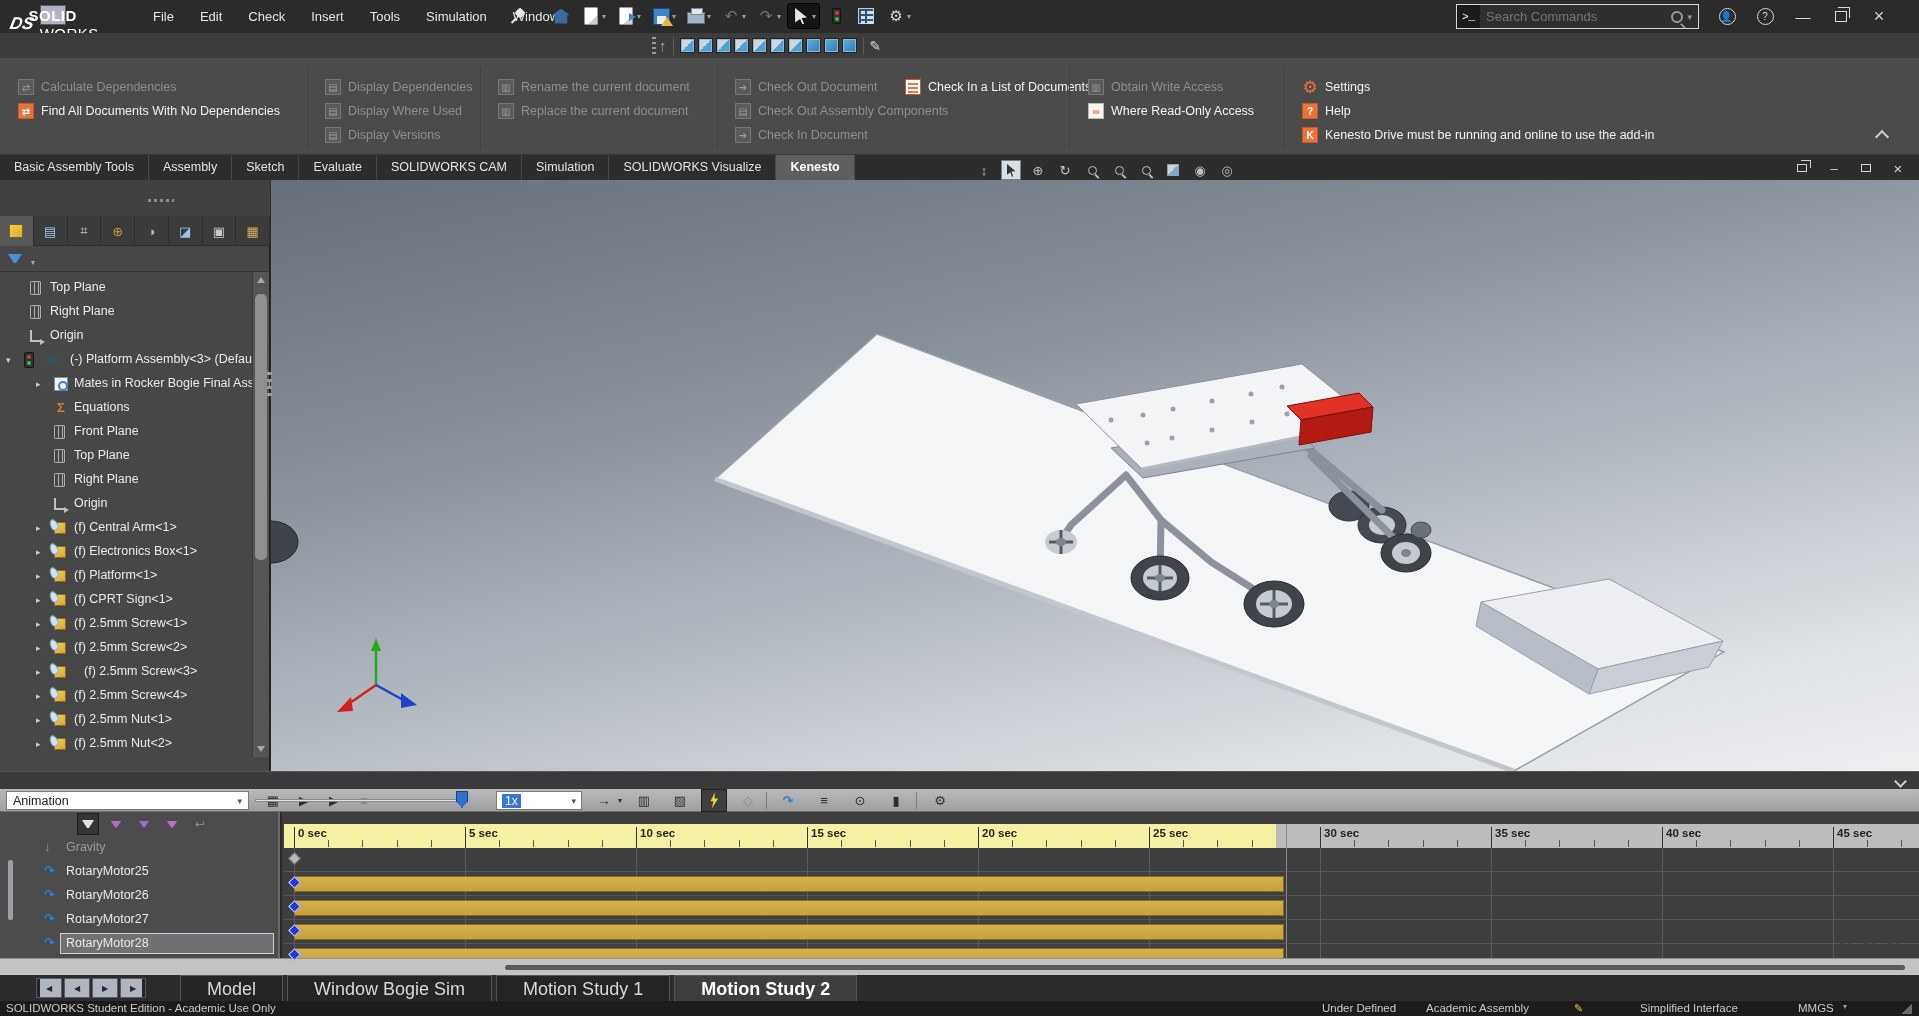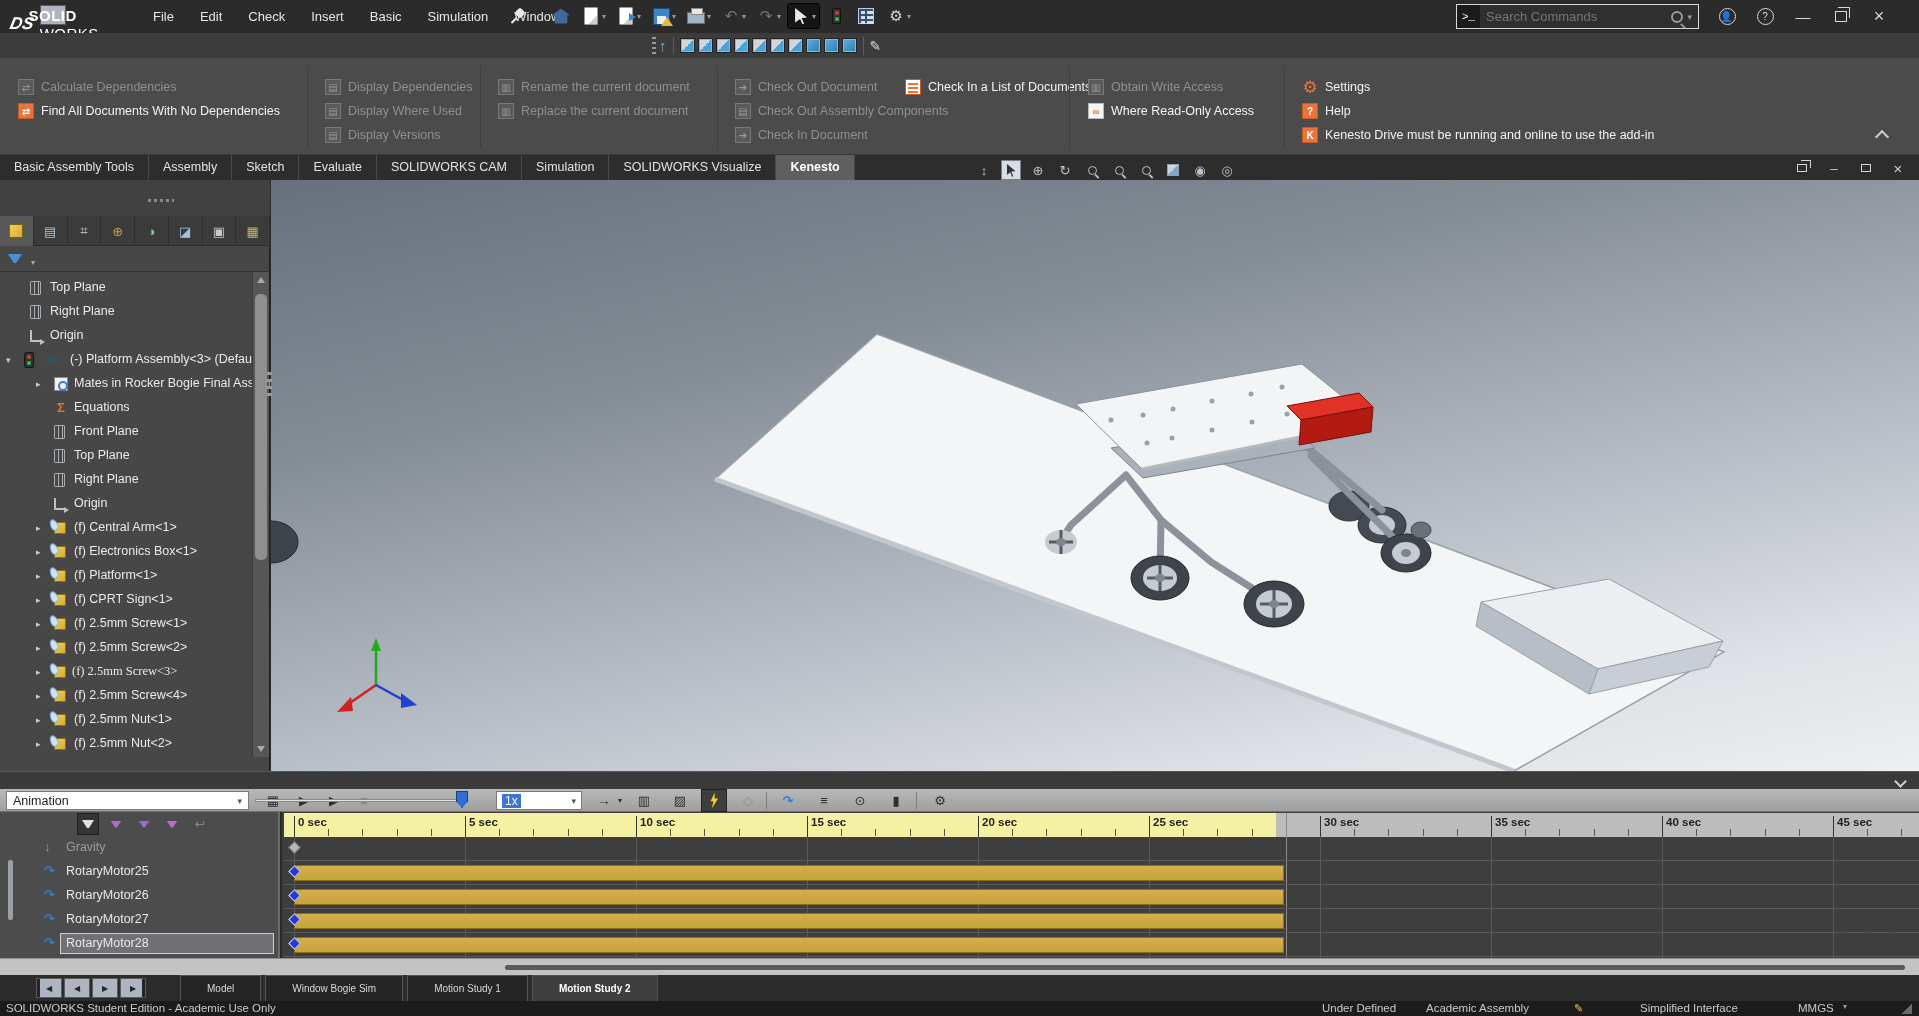--- a/index.html
+++ b/index.html
@@ -155,21 +155,21 @@
   .funnel2::after { content:""; position:absolute; left:5px; top:7px; width:2px; height:5px; background:#dfe3e8; }
   .funnel3 { width:11px; height:7px; background:#b06ad0; clip-path:polygon(0 0,100% 0,58% 100%,42% 100%); }
   .tl-row-label { position:absolute; left:0; width:280px; height:24px; }
   .tl-row-label .txt { position:absolute; left:66px; top:4px; font-size:12.5px; color:#e8e8e8; white-space:nowrap; }
   .tl-row-label.dim .txt { color:#9a9a9a; }
   .tl-row-label .ric2 { position:absolute; left:44px; top:3px; font-size:13px; font-weight:bold; color:#2e7fd6; }
   .tl-row-label.dim .ric2 { color:#9a9a9a; font-weight:normal; }
   .tl-row-label.selected .selbox { position:absolute; left:60px; top:1px; width:214px; height:21px; background:#6f7174; border:1px solid #cfcfcf; }
   .tl-row-label .txt { z-index:2; }
   #tl-vtrack { position:absolute; left:8px; top:48px; width:5px; height:60px; background:#9aa0a6; border-radius:2px; }
-  #tl-right { position:absolute; left:284px; top:1px; width:1635px; height:146px; overflow:hidden; }
+  #tl-right { position:absolute; left:284px; top:12px; width:1635px; height:146px; overflow:hidden; }
   #ruler { position:absolute; left:0; top:0; width:1635px; height:24px; background:#bcbcbc; }
   #ruler-yellow { position:absolute; left:0; top:0; height:24px; background:#f4f1a2; }
   .tick-min { position:absolute; top:16px; width:1px; height:7px; background:#555; }
   .tick-maj { position:absolute; top:3px; width:1px; height:21px; background:#333; }
   .rlab { position:absolute; top:3px; font-size:11.5px; font-weight:bold; color:#222; white-space:nowrap; }
   .gridv { position:absolute; top:24px; width:1px; height:122px; background:#5a5a5a; }
   #endline { position:absolute; top:0; width:1px; height:146px; background:#8a8a8a; }
   .tl-row { position:absolute; left:0; width:1635px; height:24px; border-bottom:1px solid #585858; }
   .tl-bar { position:absolute; left:10px; top:4px; height:16px; background:linear-gradient(#d4b04a,#b8922f); border:1px solid #8a6d1d; }
   .keyd { position:absolute; top:6px; width:9px; height:9px; transform:rotate(45deg); z-index:3; }
@@ -184,42 +184,42 @@
   
   #hscroll { position:absolute; left:0; top:958px; width:1919px; height:17px; background:#c3c3c3; border-top:1px solid #8f8f8f; }
   #hthumb { position:absolute; left:505px; top:6px; width:1400px; height:5px; background:#5a5a5a; border-radius:3px; }
   
   #bottomtabs { position:absolute; left:0; top:975px; width:1919px; height:26px; background:#2c2c2c; }
   #navbtns { position:absolute; left:36px; top:3px; display:flex; gap:2px; }
   .nb { width:26px; height:20px; background:#aeb4c0; border:1px solid #5a5a5a; display:flex; align-items:center; justify-content:center; font-size:8px; color:#22262c; }
   .nb.first { box-shadow:inset 3px 0 0 #22262c; }
   .nb.last { box-shadow:inset -3px 0 0 #22262c; }
   #btabs { position:absolute; left:180px; top:0; display:flex; height:26px; }
-  .btab { height:26px; line-height:26px; padding:0 26px; background:#252525; border:1px solid #555; border-bottom:none; color:#d8d8d8; font-size:10px; margin-right:4px; white-space:nowrap; }
+  .btab { height:26px; line-height:26px; padding:0 26px; background:#252525; border:1px solid #555; border-bottom:none; color:#d8d8d8; font-size:18px; margin-right:4px; white-space:nowrap; }
   .btab.active { background:#3e3e3e; color:#fff; font-weight:bold; }
   
   #statusbar { position:absolute; left:0; top:1001px; width:1919px; height:15px; background:#1c1c1c; font-size:11.5px; color:#c9c9c9; }
   .st { position:absolute; top:1px; white-space:nowrap; }
   #st-grip { position:absolute; left:1902px; top:3px; width:10px; height:10px; background:linear-gradient(135deg,transparent 50%,#6a6a6a 50%); }
   .pencil { color:#e8c34a; font-size:11px; }
 </style>
 </head>
 <body>
 
 <div id="titlebar">
   <div id="logo">
     <span class="mark">DS</span>
     <span><span class="nb">SOLID</span><span class="nr">WORKS</span></span>
   </div>
   <div id="menubar">
       <span class="menu-item">File</span>
       <span class="menu-item">Edit</span>
       <span class="menu-item">Check</span>
       <span class="menu-item">Insert</span>
-      <span class="menu-item">Basic</span>
+      <span class="menu-item">Tools</span>
       <span class="menu-item">Simulation</span>
       <span class="menu-item">Window</span>
     </div>
   <div id="pin-icon">
       <div class="pinhead"></div>
       <div class="pintail"></div>
     </div>
   <div id="tb-icons">
     <span class="tbi">
         <span class="gi">
@@ -541,21 +541,21 @@
           <span class="tlab" style="left: 74px;">(f) 2.5mm Screw&lt;1&gt;</span>
         </div>
         <div class="trow" style="top: 364px;">
           <span class="tarrow" style="left: 36px;">▸</span>
           <span class="ic-part" style="left: 54px;"></span>
           <span class="tlab" style="left: 74px;">(f) 2.5mm Screw&lt;2&gt;</span>
         </div>
         <div class="trow" style="top: 388px;">
           <span class="tarrow" style="left: 36px;">▸</span>
           <span class="ic-part" style="left: 54px;"></span>
-          <span class="tlab" style="left: 72px; font-family: Liberation Serif, serif;">(f) 2.5mm Screw&lt;3&gt;</span>
+          <span class="tlab" style="left: 84px;">(f) 2.5mm Screw&lt;3&gt;</span>
         </div>
         <div class="trow" style="top: 412px;">
           <span class="tarrow" style="left: 36px;">▸</span>
           <span class="ic-part" style="left: 54px;"></span>
           <span class="tlab" style="left: 74px;">(f) 2.5mm Screw&lt;4&gt;</span>
         </div>
         <div class="trow" style="top: 436px;">
           <span class="tarrow" style="left: 36px;">▸</span>
           <span class="ic-part" style="left: 54px;"></span>
           <span class="tlab" style="left: 74px;">(f) 2.5mm Nut&lt;1&gt;</span>

